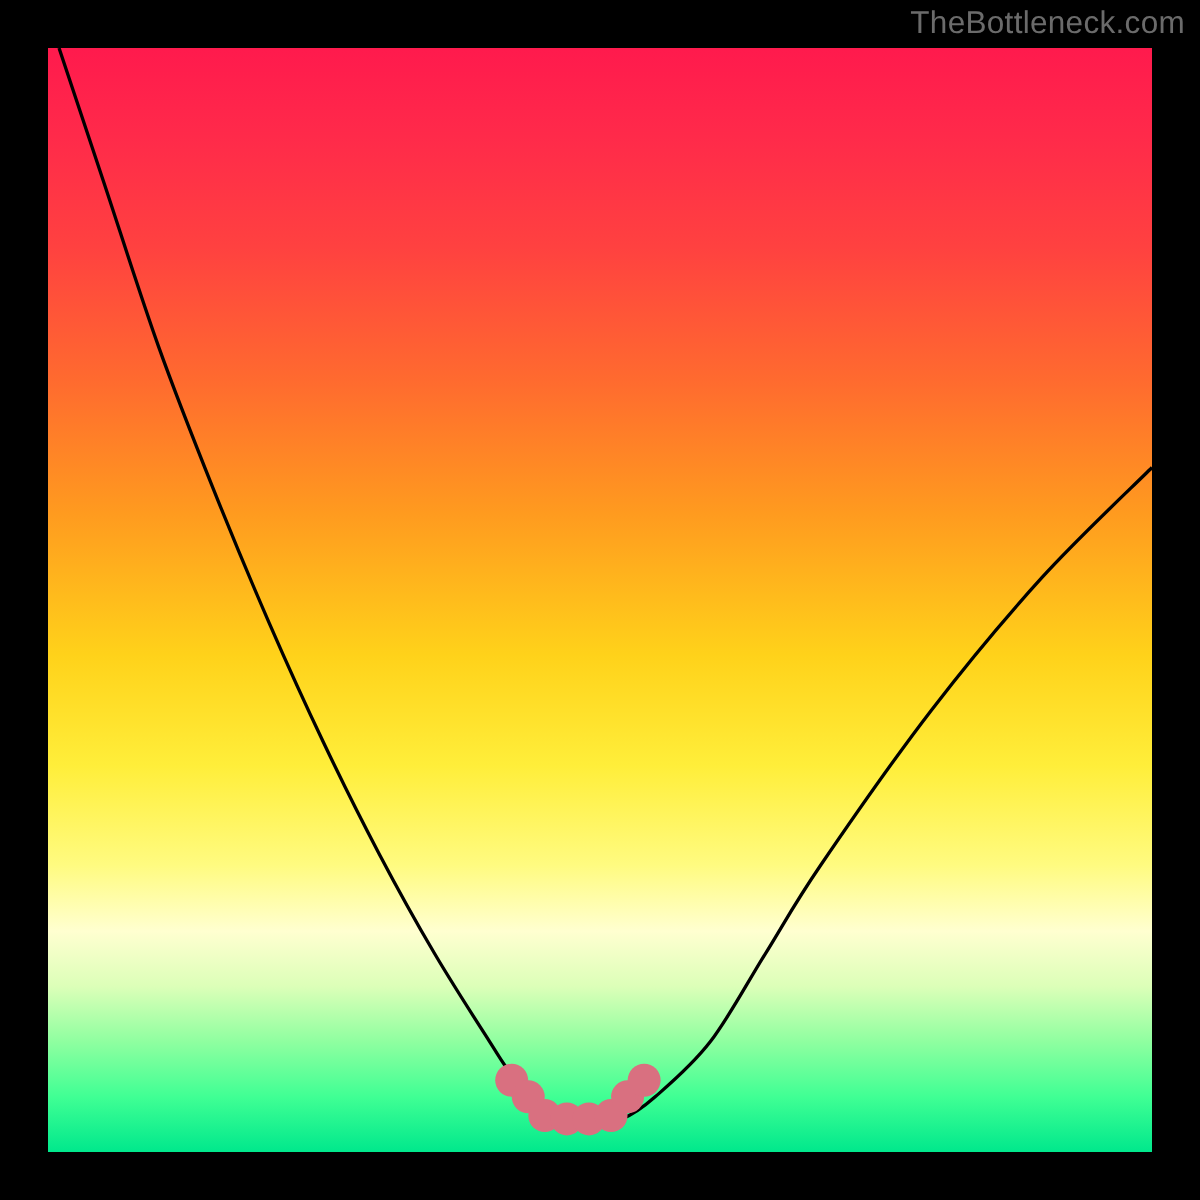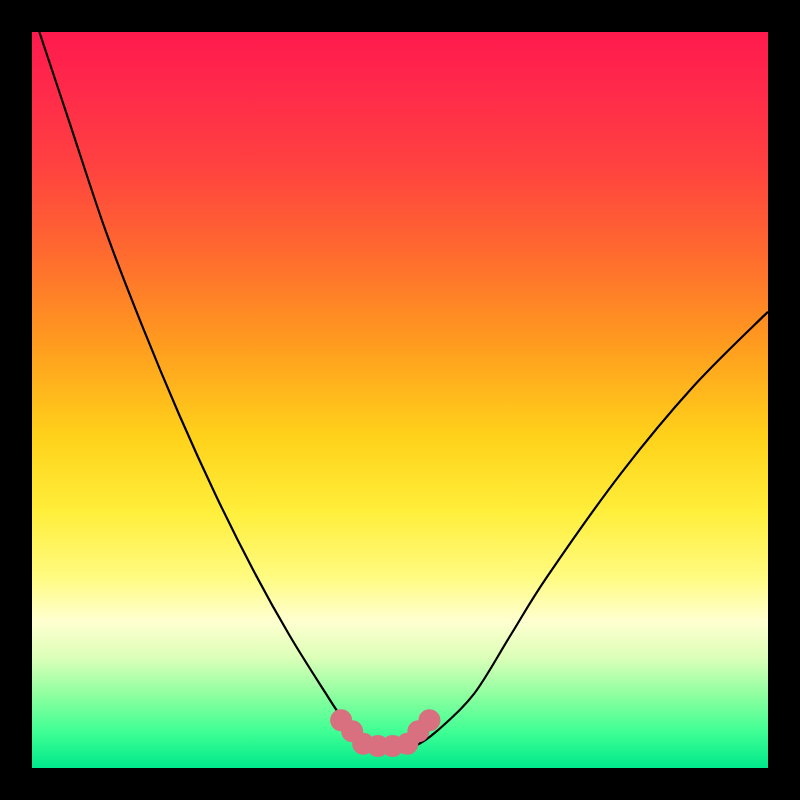--- a/index.html
+++ b/index.html
@@ -57,20 +57,21 @@
     top: 0;
     width: 736px;
     height: 736px;
     overflow: visible;
   }
 </style>
 </head>
 <body>
 
 <div class="frame">
+  <div class="watermark">TheBottleneck.com</div>
   <div class="plot-area">
     <svg class="curve" viewBox="0 0 736 736">
       <path id="curve-path" fill="none" stroke="#000000" stroke-width="2.2" d="M 7.36 0 C 12.266666666666667 14.720000000000008, 25.760000000000005 55.200000000000045, 36.800000000000004 88.32000000000005 C 47.84 121.44000000000005, 61.33333333333334 164.37333333333336, 73.60000000000001 198.72000000000003 C 85.86666666666667 233.0666666666667, 98.13333333333333 263.73333333333335, 110.39999999999999 294.40000000000003 C 122.66666666666666 325.0666666666667, 134.93333333333334 354.5066666666667, 147.20000000000002 382.72 C 159.4666666666667 410.93333333333334, 171.73333333333335 437.92, 184 463.68 C 196.26666666666665 489.44, 208.53333333333333 513.9733333333334, 220.79999999999998 537.28 C 233.06666666666663 560.5866666666666, 245.3333333333333 582.6666666666666, 257.59999999999997 603.52 C 269.8666666666666 624.3733333333333, 285.8133333333334 648.9066666666666, 294.40000000000003 662.4 C 302.9866666666667 675.8933333333333, 304.21333333333337 678.3466666666667, 309.12 684.48 C 314.02666666666664 690.6133333333333, 318.9333333333333 694.2933333333334, 323.84 699.2 C 328.74666666666667 704.1066666666667, 333.6533333333333 711.4666666666667, 338.56 713.92 C 343.4666666666667 716.3733333333332, 348.37333333333333 713.92, 353.28 713.92 C 358.1866666666666 713.92, 363.0933333333333 713.92, 368 713.92 C 372.9066666666667 713.92, 376.5866666666667 716.3733333333332, 382.72 713.92 C 388.85333333333335 711.4666666666667, 394.9866666666667 707.7866666666667, 404.8 699.2 C 414.61333333333334 690.6133333333333, 429.3333333333333 678.3466666666667, 441.59999999999997 662.4 C 453.8666666666666 646.4533333333333, 466.1333333333334 623.1466666666666, 478.40000000000003 603.52 C 490.6666666666667 583.8933333333333, 496.79999999999995 571.6266666666667, 515.1999999999999 544.64 C 533.5999999999999 517.6533333333333, 564.2666666666668 473.4933333333333, 588.8000000000001 441.59999999999997 C 613.3333333333334 409.70666666666665, 637.8666666666667 380.26666666666665, 662.4 353.28 C 686.9333333333333 326.2933333333333, 723.7333333333333 291.94666666666666, 736 279.68"></path>
       <g id="highlight-dots">
           <circle cx="309.12" cy="688.16" r="11" fill="#d97080"></circle>
           <circle cx="320.16" cy="699.2" r="11" fill="#d97080"></circle>
           <circle cx="331.2" cy="711.712" r="11" fill="#d97080"></circle>
           <circle cx="345.91999999999996" cy="713.92" r="11" fill="#d97080"></circle>
           <circle cx="360.64" cy="713.92" r="11" fill="#d97080"></circle>
           <circle cx="375.36" cy="711.712" r="11" fill="#d97080"></circle>

